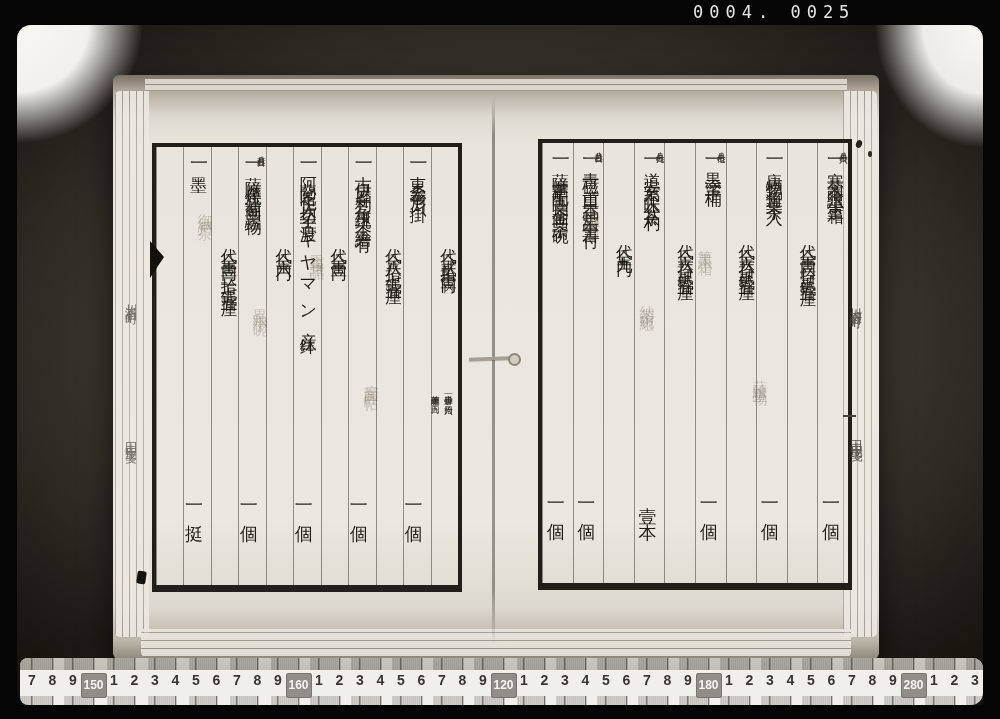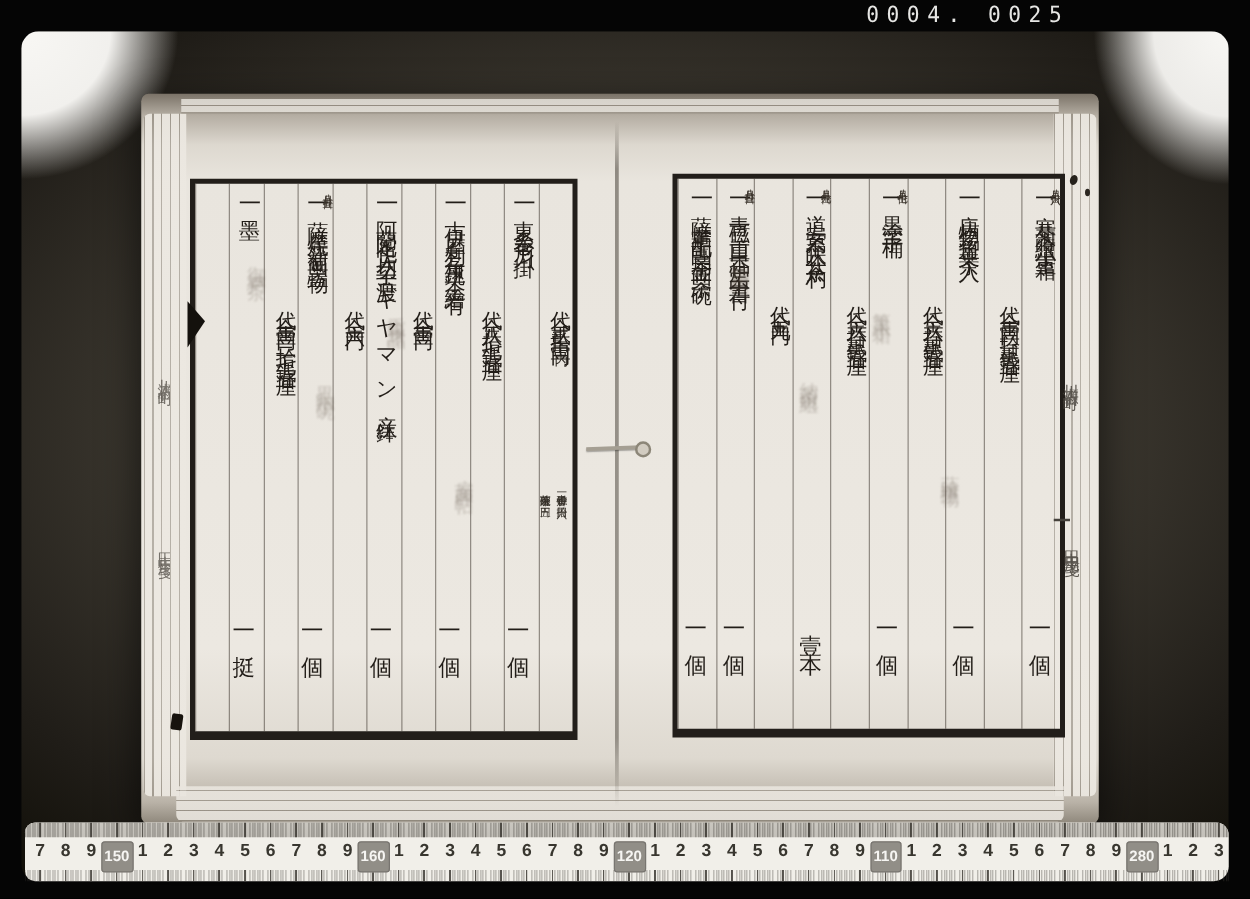--- a/index.html
+++ b/index.html
@@ -191,21 +191,21 @@
         <span class="ruler-num boxed" style="left: 483.5px;">120</span>
         <span class="ruler-num" style="left: 504px;">1</span>
         <span class="ruler-num" style="left: 524.5px;">2</span>
         <span class="ruler-num" style="left: 545px;">3</span>
         <span class="ruler-num" style="left: 565.5px;">4</span>
         <span class="ruler-num" style="left: 586px;">5</span>
         <span class="ruler-num" style="left: 606.5px;">6</span>
         <span class="ruler-num" style="left: 627px;">7</span>
         <span class="ruler-num" style="left: 647.5px;">8</span>
         <span class="ruler-num" style="left: 668px;">9</span>
-        <span class="ruler-num boxed" style="left: 688.5px;">110</span>
+        <span class="ruler-num boxed" style="left: 688.5px;">180</span>
         <span class="ruler-num" style="left: 709px;">1</span>
         <span class="ruler-num" style="left: 729.5px;">2</span>
         <span class="ruler-num" style="left: 750px;">3</span>
         <span class="ruler-num" style="left: 770.5px;">4</span>
         <span class="ruler-num" style="left: 791px;">5</span>
         <span class="ruler-num" style="left: 811.5px;">6</span>
         <span class="ruler-num" style="left: 832px;">7</span>
         <span class="ruler-num" style="left: 852.5px;">8</span>
         <span class="ruler-num" style="left: 873px;">9</span>
         <span class="ruler-num boxed" style="left: 893.5px;">280</span>

